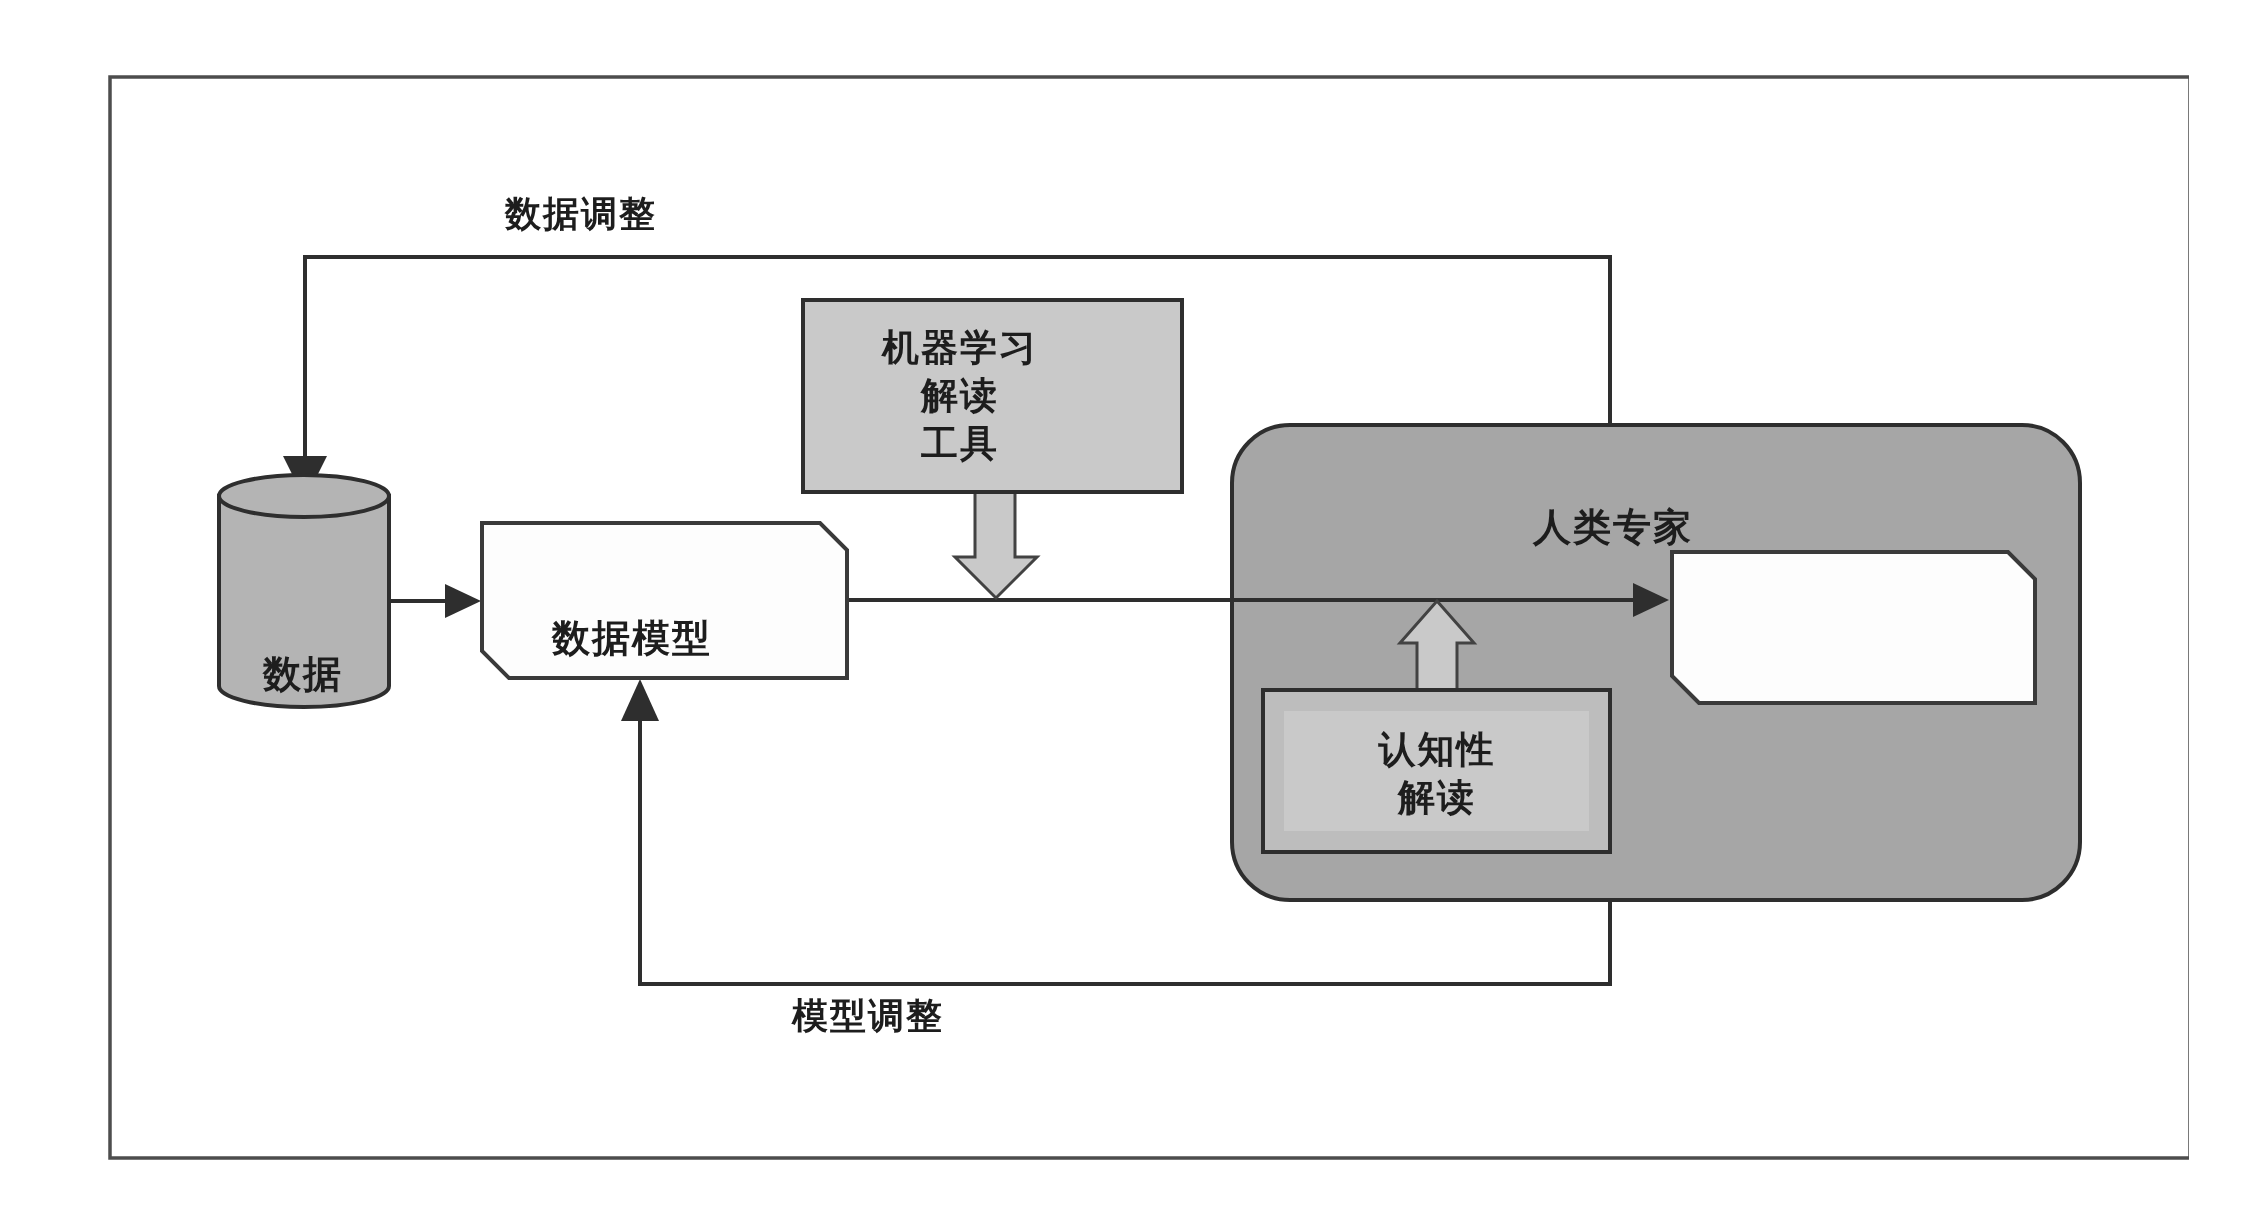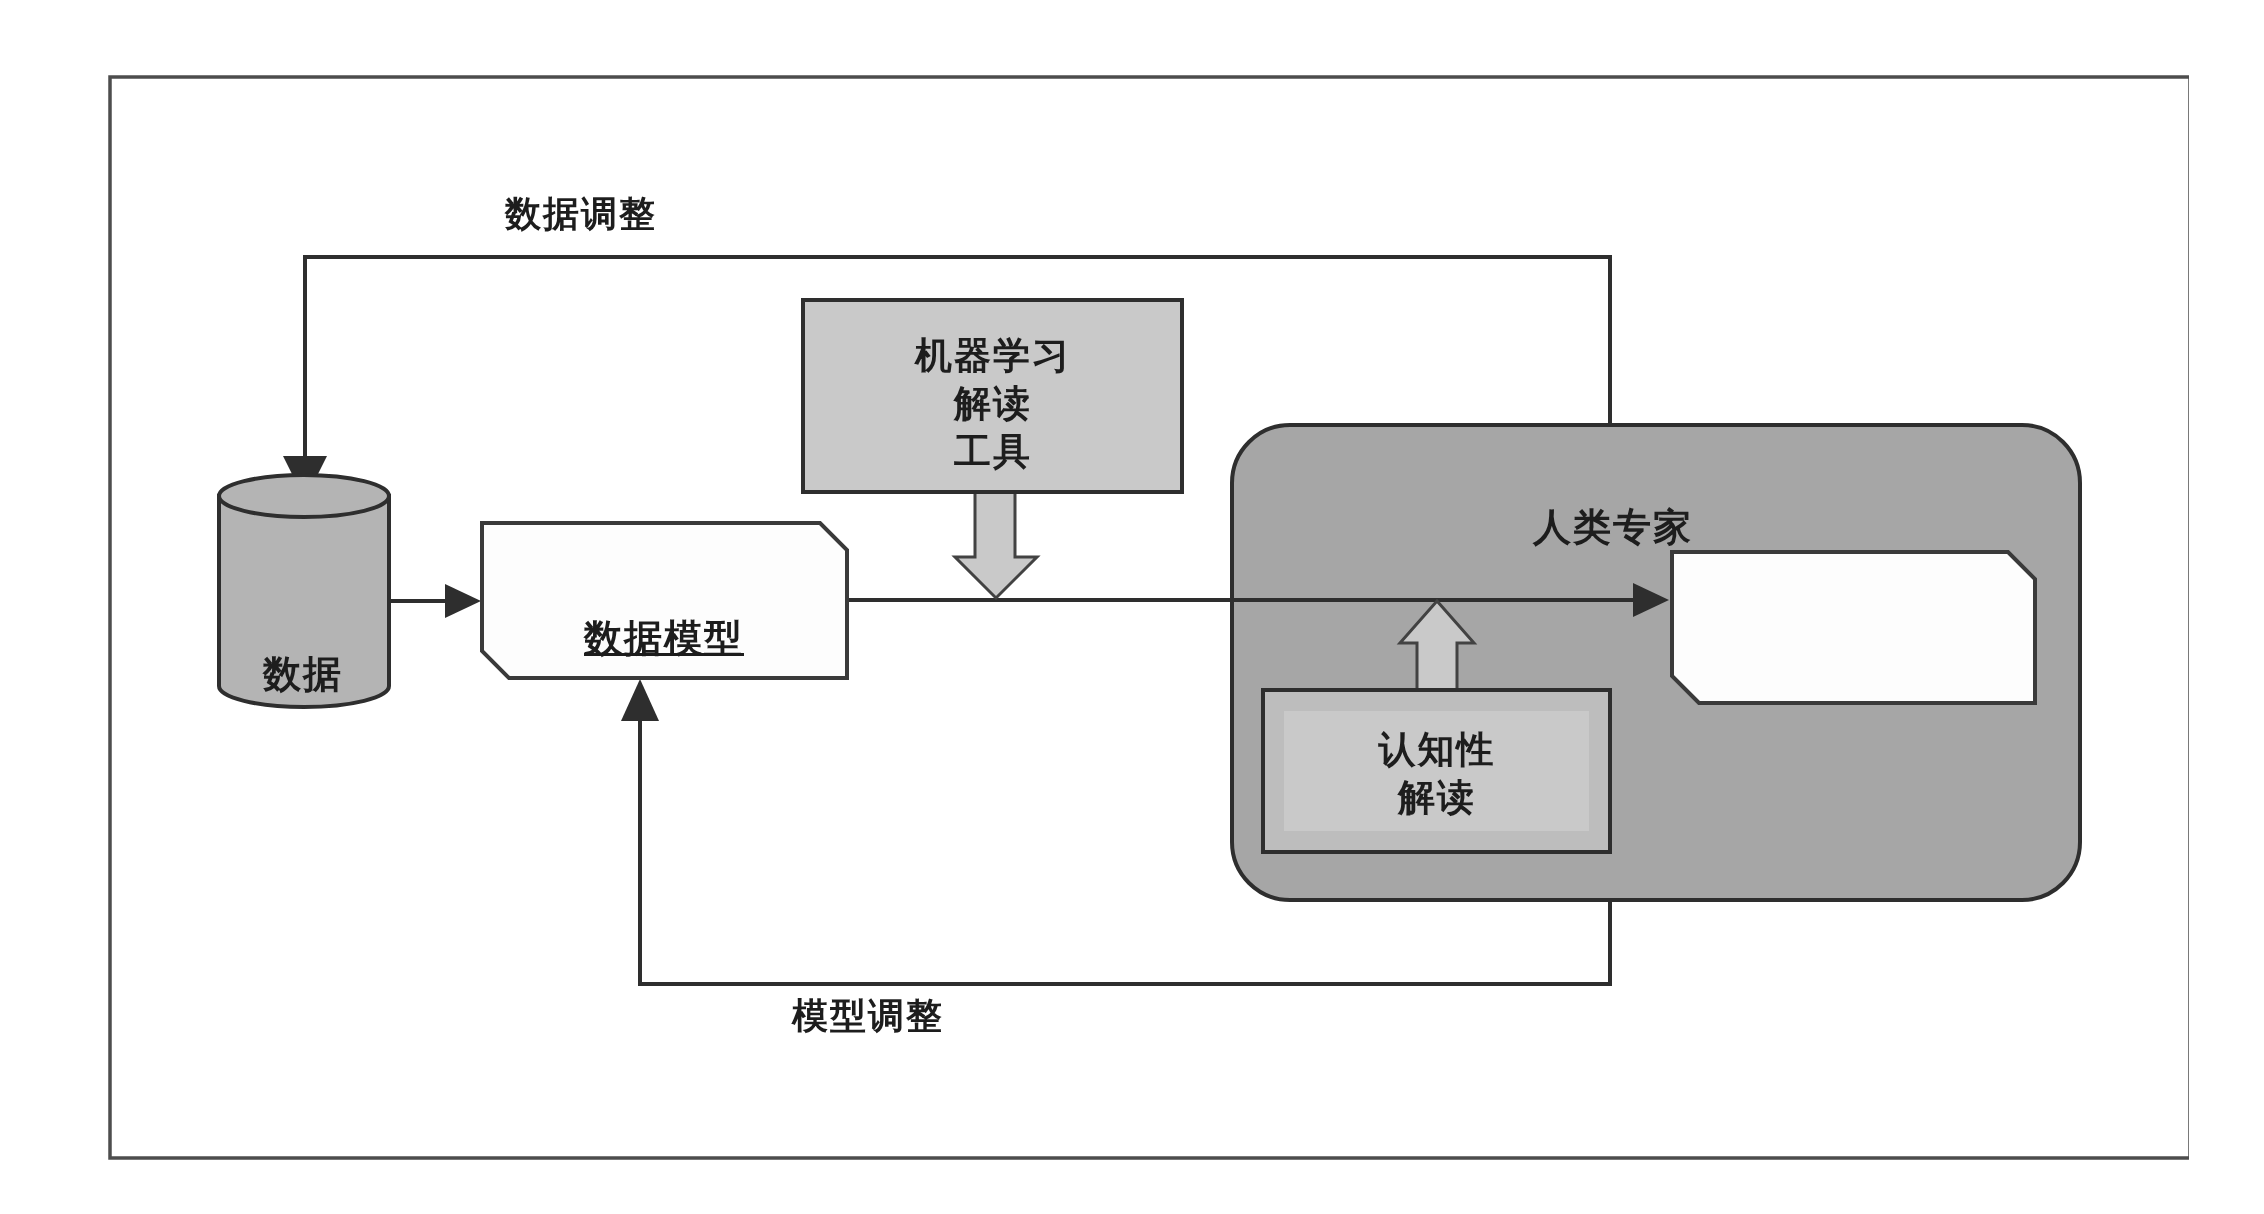--- a/index.html
+++ b/index.html
@@ -63,23 +63,23 @@
 
     <polygon points="1672,552 2008,552 2035,579 2035,703 1699,703 1672,676" fill="var(--white-box)" stroke="var(--box-border)" stroke-width="4"></polygon>
   </svg>
 
   <div class="label fs36" style="left:581px; top:214px;">数据调整</div>
 
   <div class="label fs36" style="left:868px; top:1016px;">模型调整</div>
 
   <div class="label fs38" style="left:303px; top:638px;">数据</div>
 
-  <div class="label fs38" style="left:664px; top:602px;text-decoration:underline;">数据模型</div>
+  <div class="label fs38" style="left:632px; top:602px;">数据模型</div>
 
-  <div class="label fs37" style="left:993px; top:396px;margin-top:8px;">
+  <div class="label fs37" style="left:960px; top:396px;">
     <span class="ln">机器学习</span>
     <span class="ln">解读</span>
     <span class="ln">工具</span>
   </div>
 
   <div class="label fs38" style="left:1613px; top:491px;">人类专家</div>
 
   <div class="label fs37" style="left:1437px; top:774px;">
     <span class="ln">认知性</span>
     <span class="ln">解读</span>

